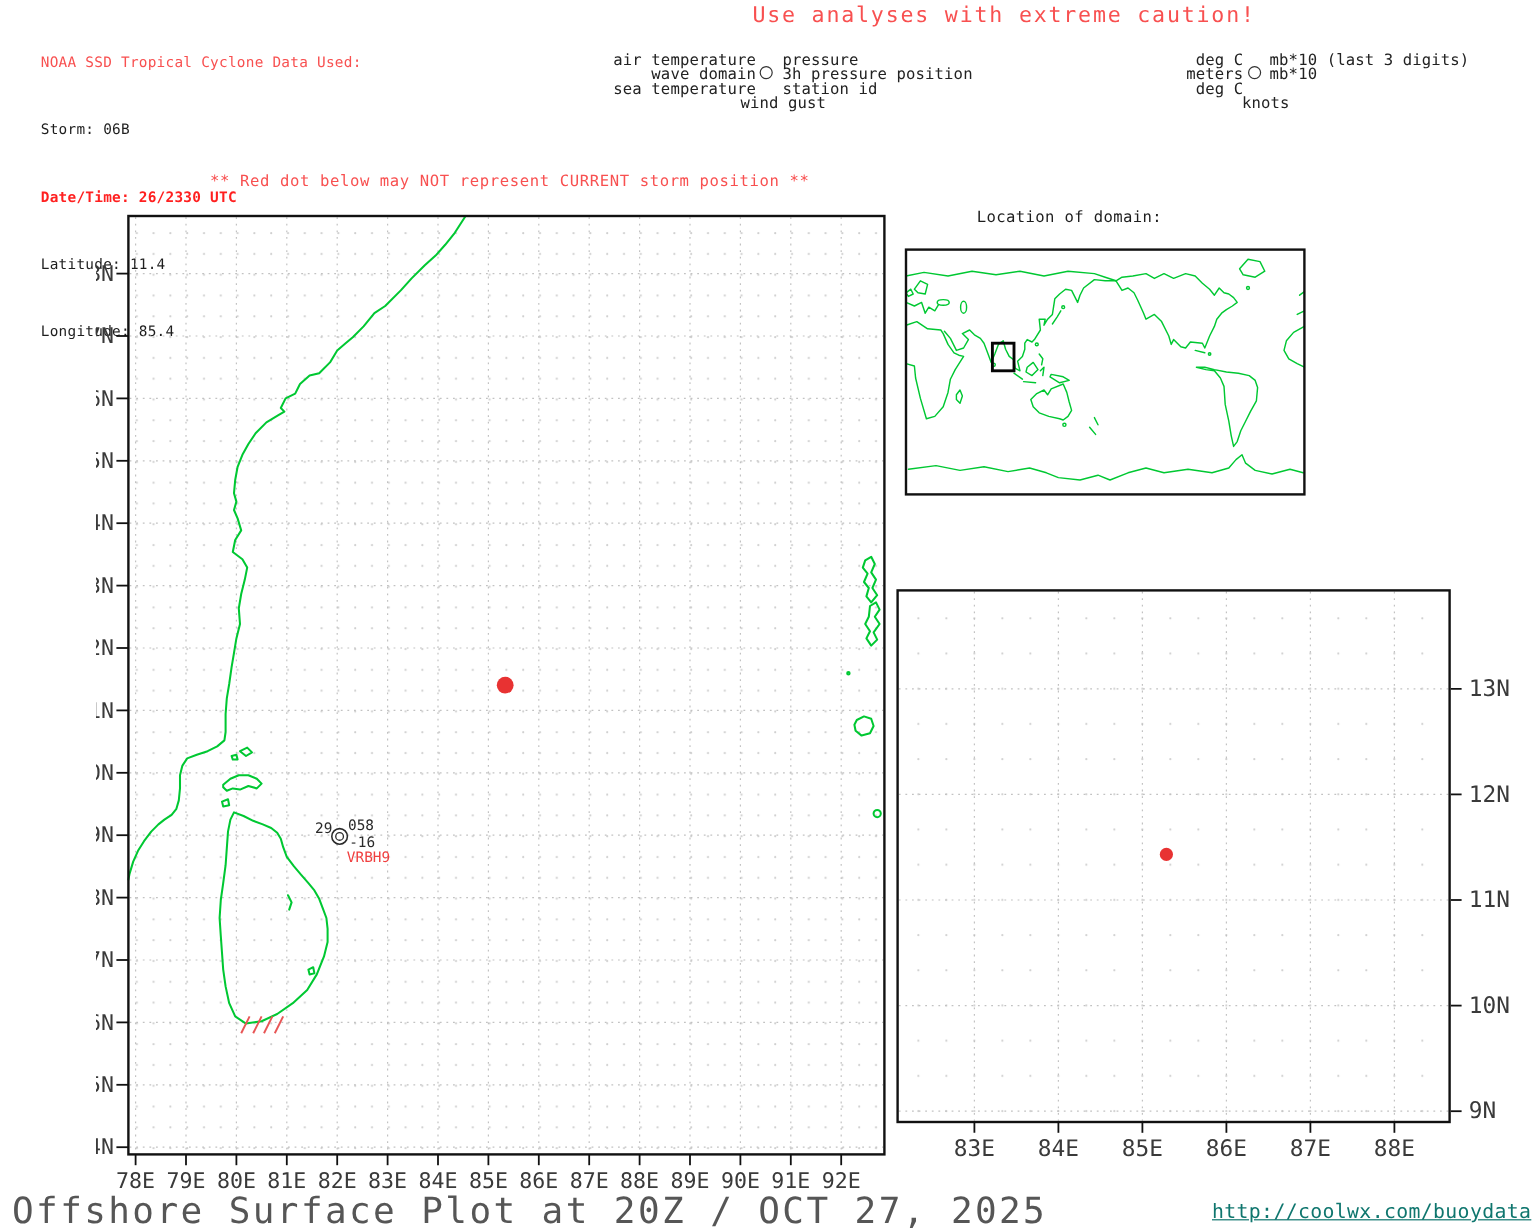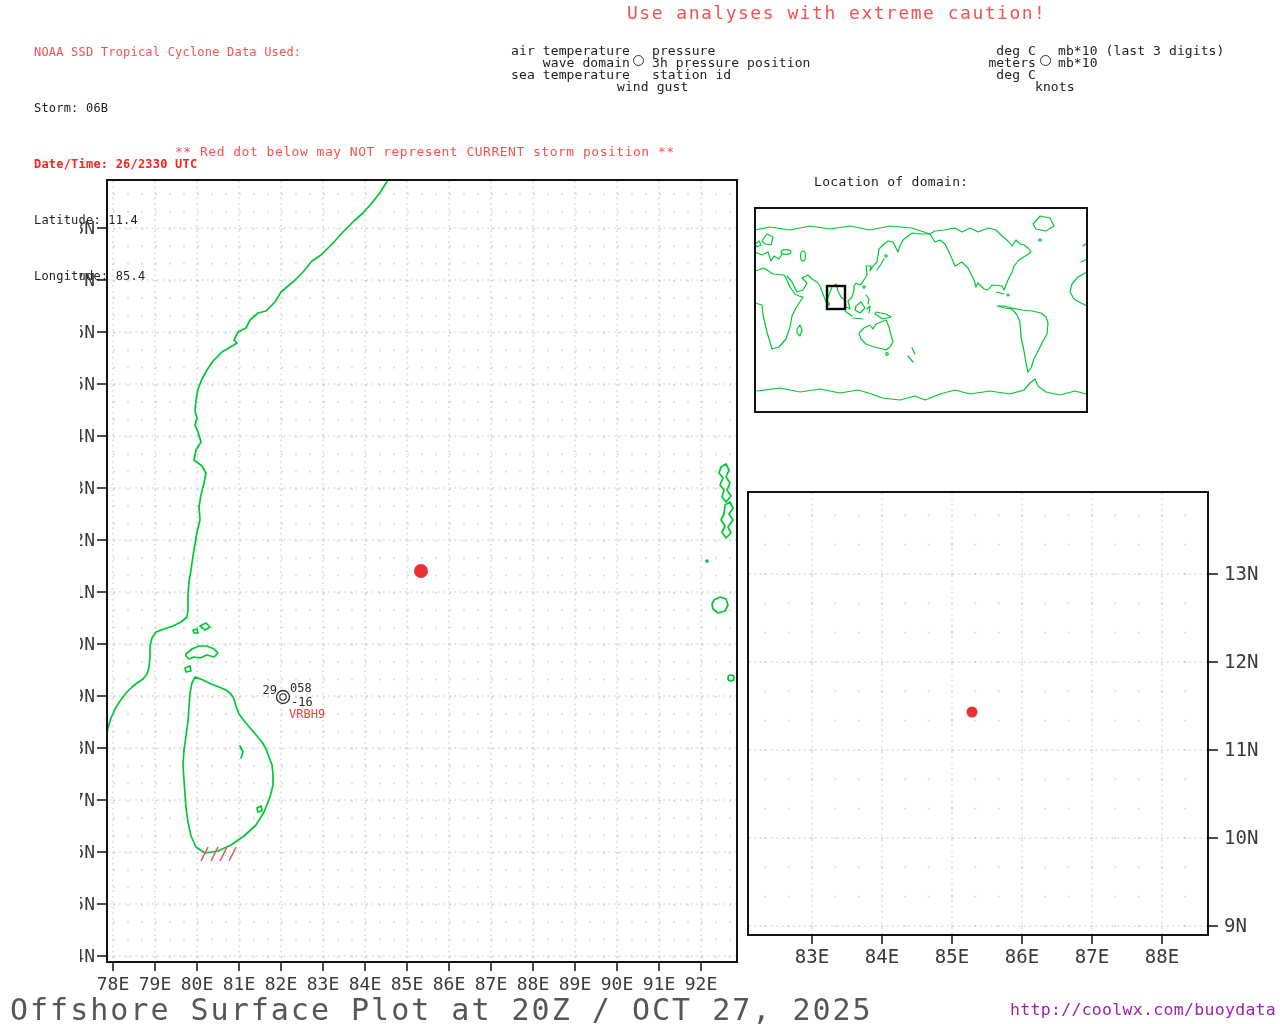--- a/index.html
+++ b/index.html
@@ -8,21 +8,21 @@
   .hdr-line{font-size:12px;letter-spacing:.2px;color:#1e1e1e;margin-left:24px;}
   .red{color:#f85050;}
   .boldred{color:#ff2020;font-weight:bold;}
   .caution{font-size:18px;letter-spacing:1.5px;color:#f85050;}
   .leg{font-size:13px;color:#222;letter-spacing:.1px;}
   .leg-r{text-align:right;}
   .circ{position:absolute;width:11px;height:11px;border:1.4px solid #333;border-radius:50%;background:#fff;box-sizing:border-box;}
   .warn{font-size:13px;letter-spacing:.5px;color:#f85050;}
   .inset-title{font-size:13px;color:#1e1e1e;letter-spacing:.3px;}
   .footer-title{font-size:30px;letter-spacing:2px;color:#565656;}
-  .footer-url{font-size:16.5px;letter-spacing:.3px;color:#a21caf;}
+  .footer-url{font-size:16.5px;letter-spacing:.3px;color:#0f766e;text-decoration:underline;}
   svg{position:absolute;}
   svg text{font-family:"DejaVu Sans Mono","Liberation Mono",monospace;}
   .axis-lbl{font-size:18px;fill:#3a3a3a;}
   .axis-lbl2{font-size:19px;fill:#3a3a3a;}
   .stn-txt{font-size:12px;fill:#2a2a2a;}
   .stn-id{font-size:12px;fill:#f04040;}
 </style>
 </head>
 <body>
 

